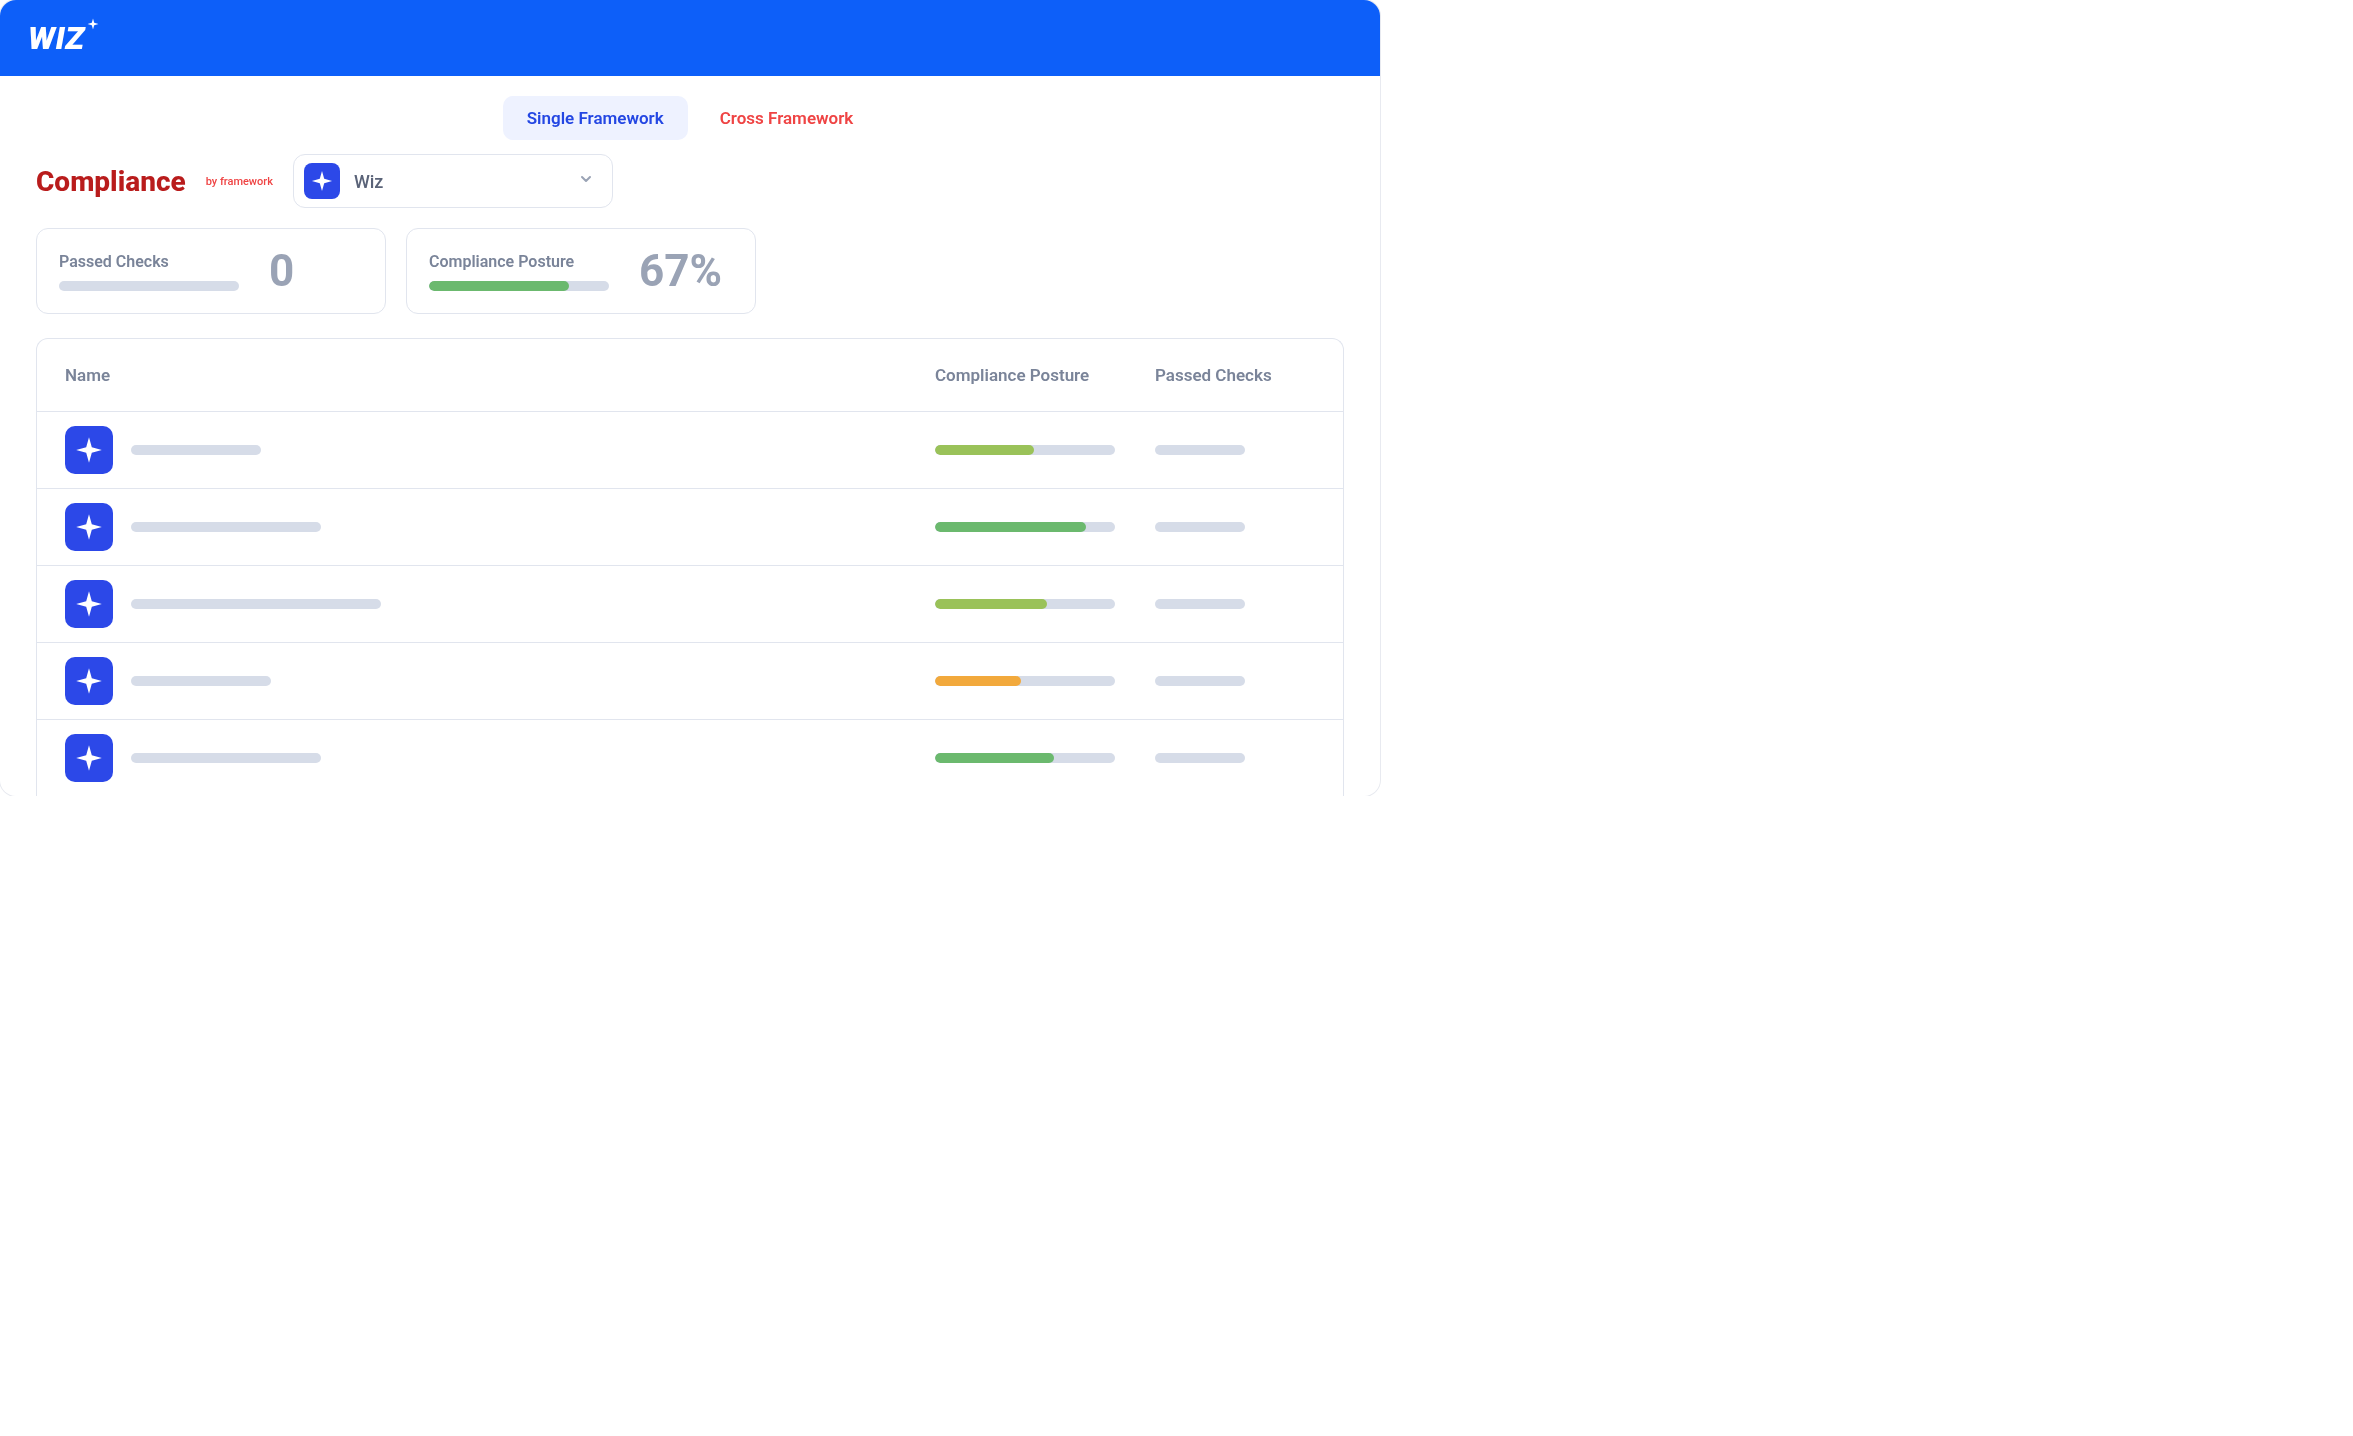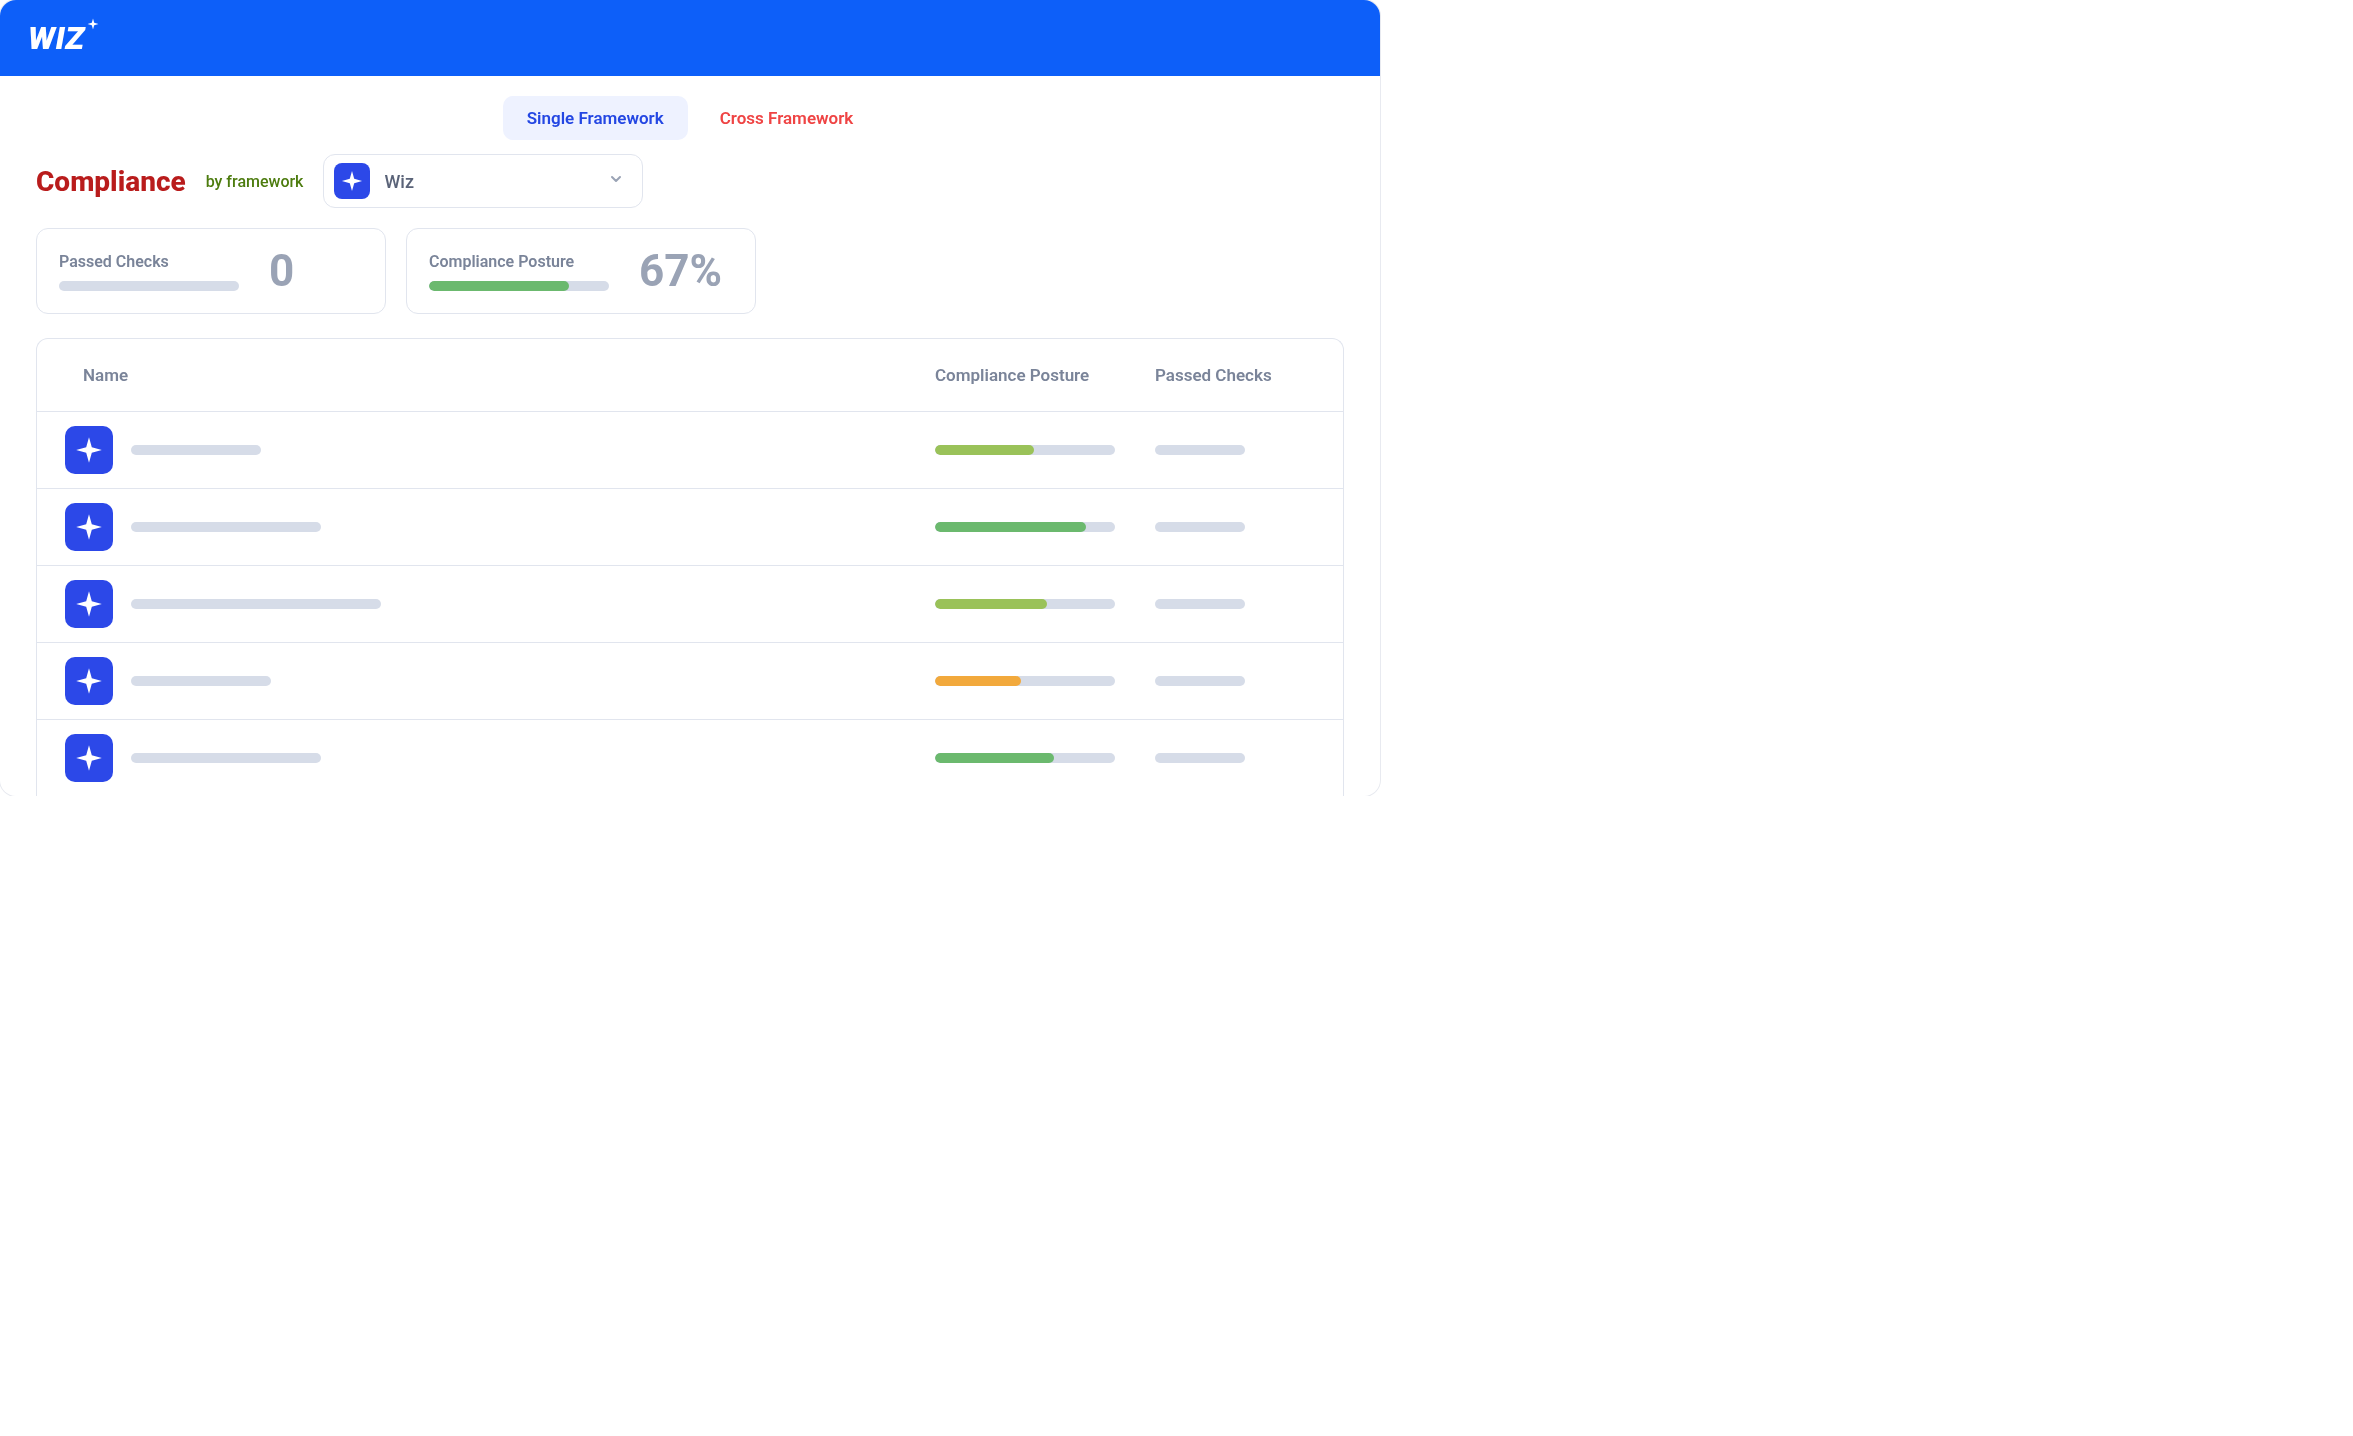--- a/index.html
+++ b/index.html
@@ -66,22 +66,22 @@
       align-items: center;
       gap: 20px;
       padding: 0 36px 20px;
     }
     .page-title {
       font-size: 28px;
       font-weight: 800;
       color: #b91c1c;
     }
     .subtitle {
-      font-size: 16px;
-      color: #4d7c0f;
+      font-size: 11px;
+      color: #ef4444;
       font-weight: 500;
     }
     .framework-select {
       display: flex;
       align-items: center;
       gap: 14px;
       border: 1.5px solid #e1e5ee;
       border-radius: 12px;
       padding: 8px 18px 8px 10px;
       min-width: 320px;
@@ -162,21 +162,21 @@
     }
     .thead {
       display: flex;
       padding: 26px 28px;
     }
     .th {
       font-size: 17px;
       color: #7a8499;
       font-weight: 600;
     }
-    .col-name { flex: 1; margin-left: 18px; }
+    .col-name { flex: 1; }
     .col-posture { width: 220px; text-align: left; }
     .col-passed { width: 160px; text-align: left; }
     .trow {
       display: flex;
       align-items: center;
       padding: 14px 28px;
       border-top: 1.5px solid #e1e5ee;
     }
     .td-name {
       flex: 1;

